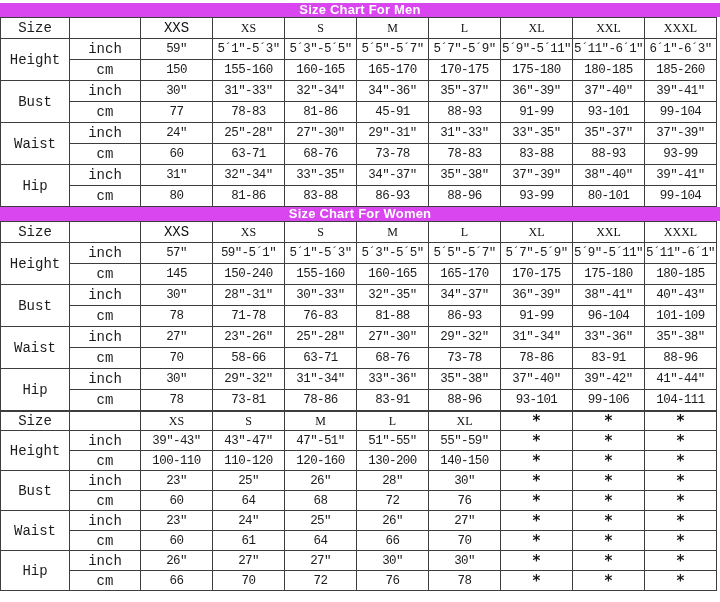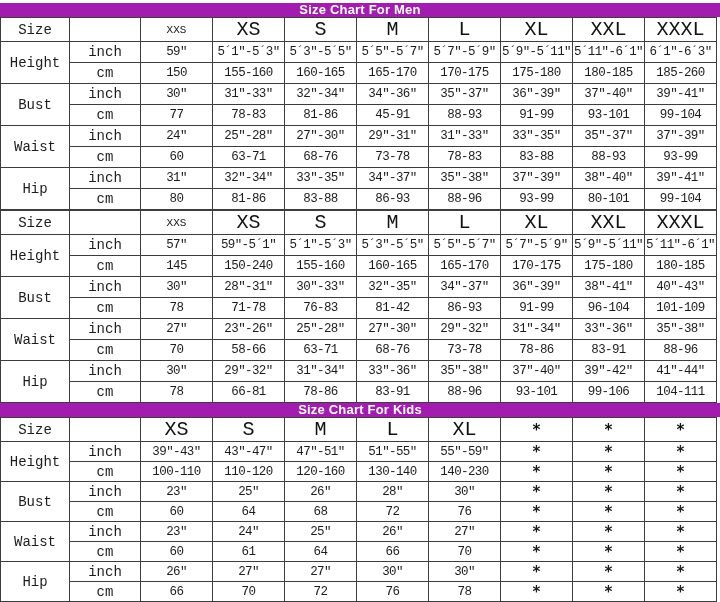--- a/index.html
+++ b/index.html
@@ -3,46 +3,46 @@
 <meta charset="utf-8">
 <style>
   html,body{margin:0;padding:0;background:#ffffff;}
   .page{
     width:720px;height:602px;box-sizing:border-box;padding-top:3px;
     overflow:hidden;background:#ffffff;
     font-family:"Liberation Mono","DejaVu Sans Mono",monospace;
     color:#1c1c1c;
   }
   .title-bar{
-    width:720px;height:14px;line-height:14px;background:#a21caf;color:#ffffff;
+    width:720px;height:14px;line-height:14px;background:#d946ef;color:#ffffff;
     text-align:center;font-family:"Liberation Sans",sans-serif;
     font-weight:bold;font-size:13px;letter-spacing:0.2px;
   }
   table.size-table{
     border-collapse:collapse;table-layout:fixed;margin-left:0;width:716px;
     border:1px solid #000;
   }
   .c-label{width:69px}.c-unit{width:71px}.c-data{width:72px}
   td{
     border:1px solid #3d3d3d;text-align:center;vertical-align:middle;
     padding:0;white-space:nowrap;overflow:hidden;
     font-size:12.5px;letter-spacing:-0.6px;
   }
   .t-mw tr{height:21px}
   .t-kids tr{height:20px}
   .t-kids tr.header-row{height:19px}
   td.label-cell{font-size:14px;letter-spacing:0;}
   td.unit-cell{font-size:14px;letter-spacing:0;}
   td.head{
-    font-family:Liberation Mono, monospace;font-size:20px;letter-spacing:0;
+    font-family:Liberation Serif, serif;font-size:12px;letter-spacing:0;
     color:#111;
   }
   td.head.xxs{
     font-family:"Liberation Mono","DejaVu Sans Mono",monospace;
-    font-size:11px;
+    font-size:14px;
   }
   td.star{
     font-family:"DejaVu Sans",sans-serif;font-size:15px;font-weight:bold;
     letter-spacing:0;
   }
 </style>
 </head>
 <body>
 
 <div class="page">
@@ -160,20 +160,23 @@
             <td class="val">88-96</td>
             <td class="val">93-99</td>
             <td class="val">80-101</td>
             <td class="val">99-104</td>
           </tr>
         </tbody>
     </table>
   </section>
 
   <section>
+    <div class="title-bar">
+      <span>Size Chart For Women</span>
+    </div>
     <table class="size-table t-mw">
       <colgroup>
           <col class="c-label">
           <col class="c-unit">
           <col span="8" class="c-data">
         </colgroup>
       <tbody>
           <tr class="header-row">
             <td class="label-cell">Size</td>
             <td class="unit-cell"></td>
@@ -219,21 +222,21 @@
             <td class="val">34"-37"</td>
             <td class="val">36"-39"</td>
             <td class="val">38"-41"</td>
             <td class="val">40"-43"</td>
           </tr>
           <tr>
             <td class="unit-cell">cm</td>
             <td class="val">78</td>
             <td class="val">71-78</td>
             <td class="val">76-83</td>
-            <td class="val">81-42</td>
+            <td class="val">81-88</td>
             <td class="val">86-93</td>
             <td class="val">91-99</td>
             <td class="val">96-104</td>
             <td class="val">101-109</td>
           </tr>
           <tr>
             <td class="label-cell" rowspan="2">Waist</td>
             <td class="unit-cell">inch</td>
             <td class="val">27″</td>
             <td class="val">23"-26"</td>
@@ -263,36 +266,33 @@
             <td class="val">31"-34"</td>
             <td class="val">33"-36"</td>
             <td class="val">35"-38"</td>
             <td class="val">37"-40"</td>
             <td class="val">39"-42"</td>
             <td class="val">41"-44"</td>
           </tr>
           <tr>
             <td class="unit-cell">cm</td>
             <td class="val">78</td>
-            <td class="val">66-81</td>
+            <td class="val">73-81</td>
             <td class="val">78-86</td>
             <td class="val">83-91</td>
             <td class="val">88-96</td>
             <td class="val">93-101</td>
             <td class="val">99-106</td>
             <td class="val">104-111</td>
           </tr>
         </tbody>
     </table>
   </section>
 
   <section>
-    <div class="title-bar">
-      <span>Size Chart For Kids</span>
-    </div>
     <table class="size-table t-kids">
       <colgroup>
           <col class="c-label">
           <col class="c-unit">
           <col span="8" class="c-data">
         </colgroup>
       <tbody>
           <tr class="header-row">
             <td class="label-cell">Size</td>
             <td class="unit-cell"></td>
@@ -315,22 +315,22 @@
             <td class="val">55"-59"</td>
             <td class="val star">*</td>
             <td class="val star">*</td>
             <td class="val star">*</td>
           </tr>
           <tr>
             <td class="unit-cell">cm</td>
             <td class="val">100-110</td>
             <td class="val">110-120</td>
             <td class="val">120-160</td>
-            <td class="val">130-140</td>
-            <td class="val">140-230</td>
+            <td class="val">130-200</td>
+            <td class="val">140-150</td>
             <td class="val star">*</td>
             <td class="val star">*</td>
             <td class="val star">*</td>
           </tr>
           <tr>
             <td class="label-cell" rowspan="2">Bust</td>
             <td class="unit-cell">inch</td>
             <td class="val">23"</td>
             <td class="val">25"</td>
             <td class="val">26"</td>

